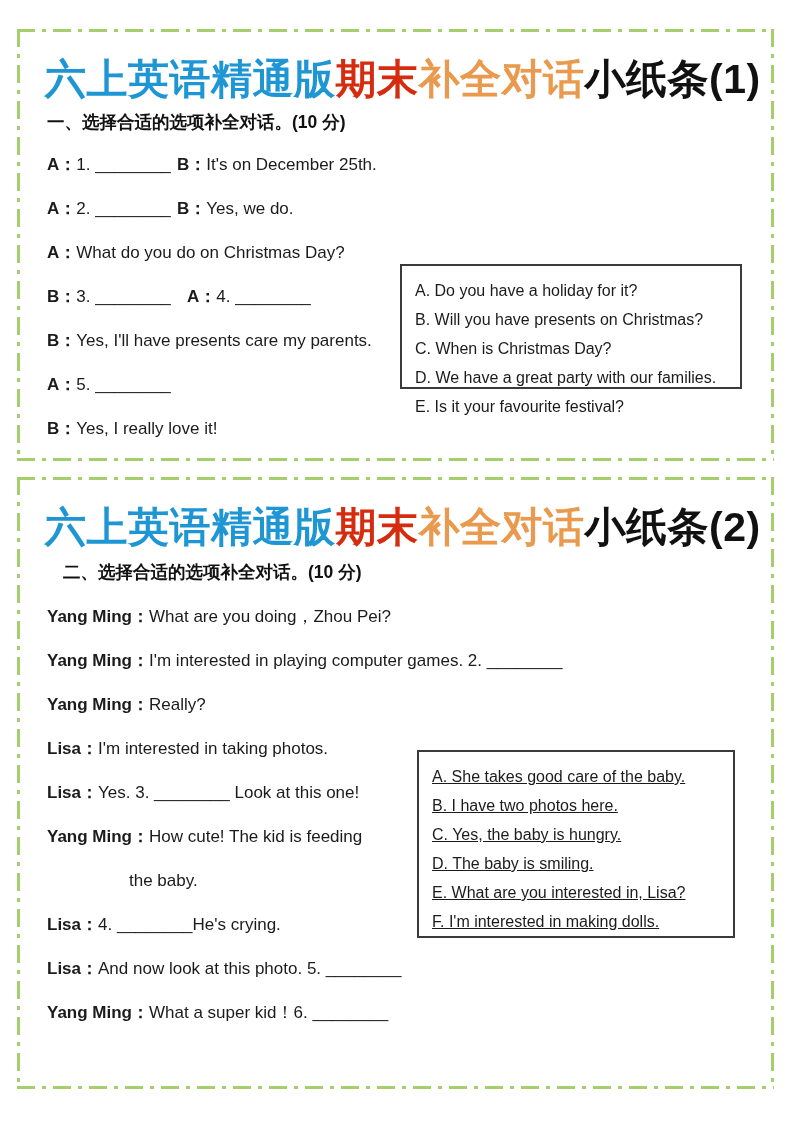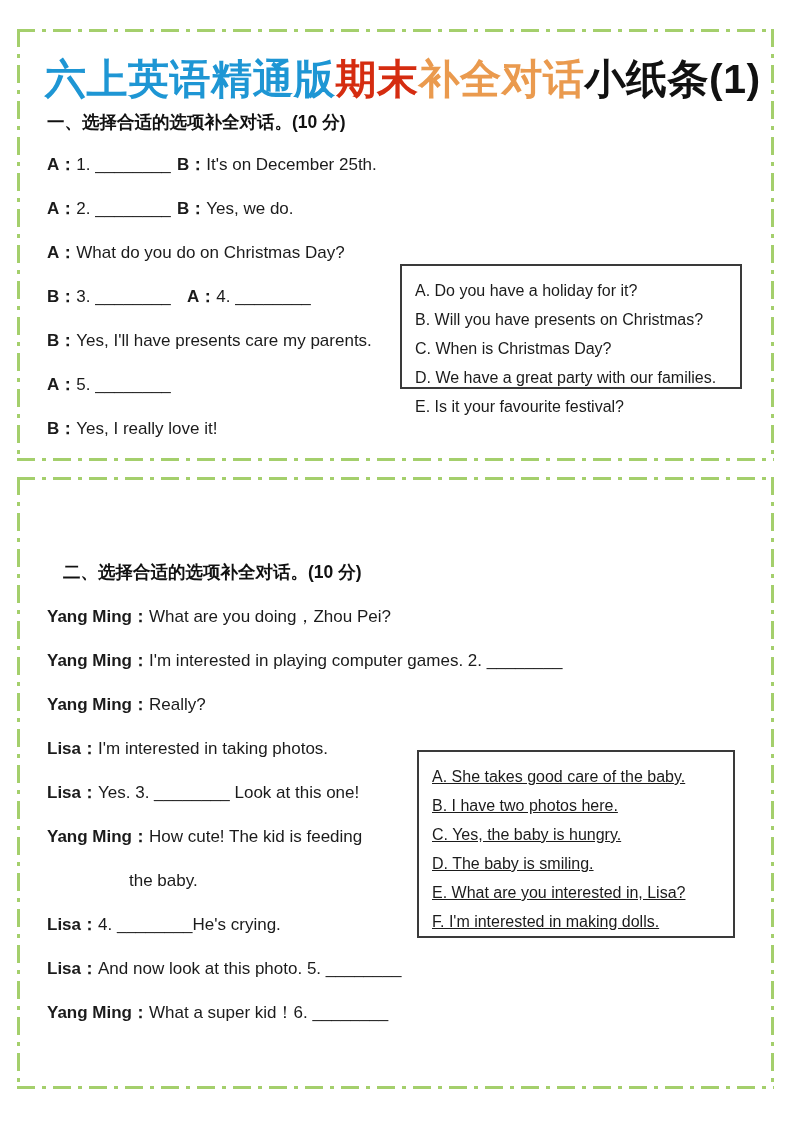--- a/index.html
+++ b/index.html
@@ -120,20 +120,21 @@
     <div class="opt-line">A. Do you have a holiday for it?</div>
     <div class="opt-line">B. Will you have presents on Christmas?</div>
     <div class="opt-line">C. When is Christmas Day?</div>
     <div class="opt-line">D. We have a great party with our families.</div>
     <div class="opt-line">E. Is it your favourite festival?</div>
   </div>
 </div>
 
 <div class="sheet" id="sheet2">
 
+  <div class="sheet-title"><span class="t-blue">六上英语精通版</span><span class="t-red">期末</span><span class="t-orange">补全对话</span><span class="t-black">小纸条(2)</span></div>
 
   <div class="heading" id="heading2">二、选择合适的选项补全对话。(10 分)</div>
 
   <div class="dialogue" id="dlg2">
     <div class="dlg-line"><b>Yang Ming：</b><span>What are you doing，Zhou Pei?</span></div>
     <div class="dlg-line"><b>Yang Ming：</b><span>I'm interested in playing computer games. 2. ________</span></div>
     <div class="dlg-line"><b>Yang Ming：</b><span>Really?</span></div>
     <div class="dlg-line"><b>Lisa：</b><span>I'm interested in taking photos.</span></div>
     <div class="dlg-line"><b>Lisa：</b><span>Yes.  3. ________ Look at this one!</span></div>
     <div class="dlg-line"><b>Yang Ming：</b><span>How cute! The kid is feeding</span></div>

